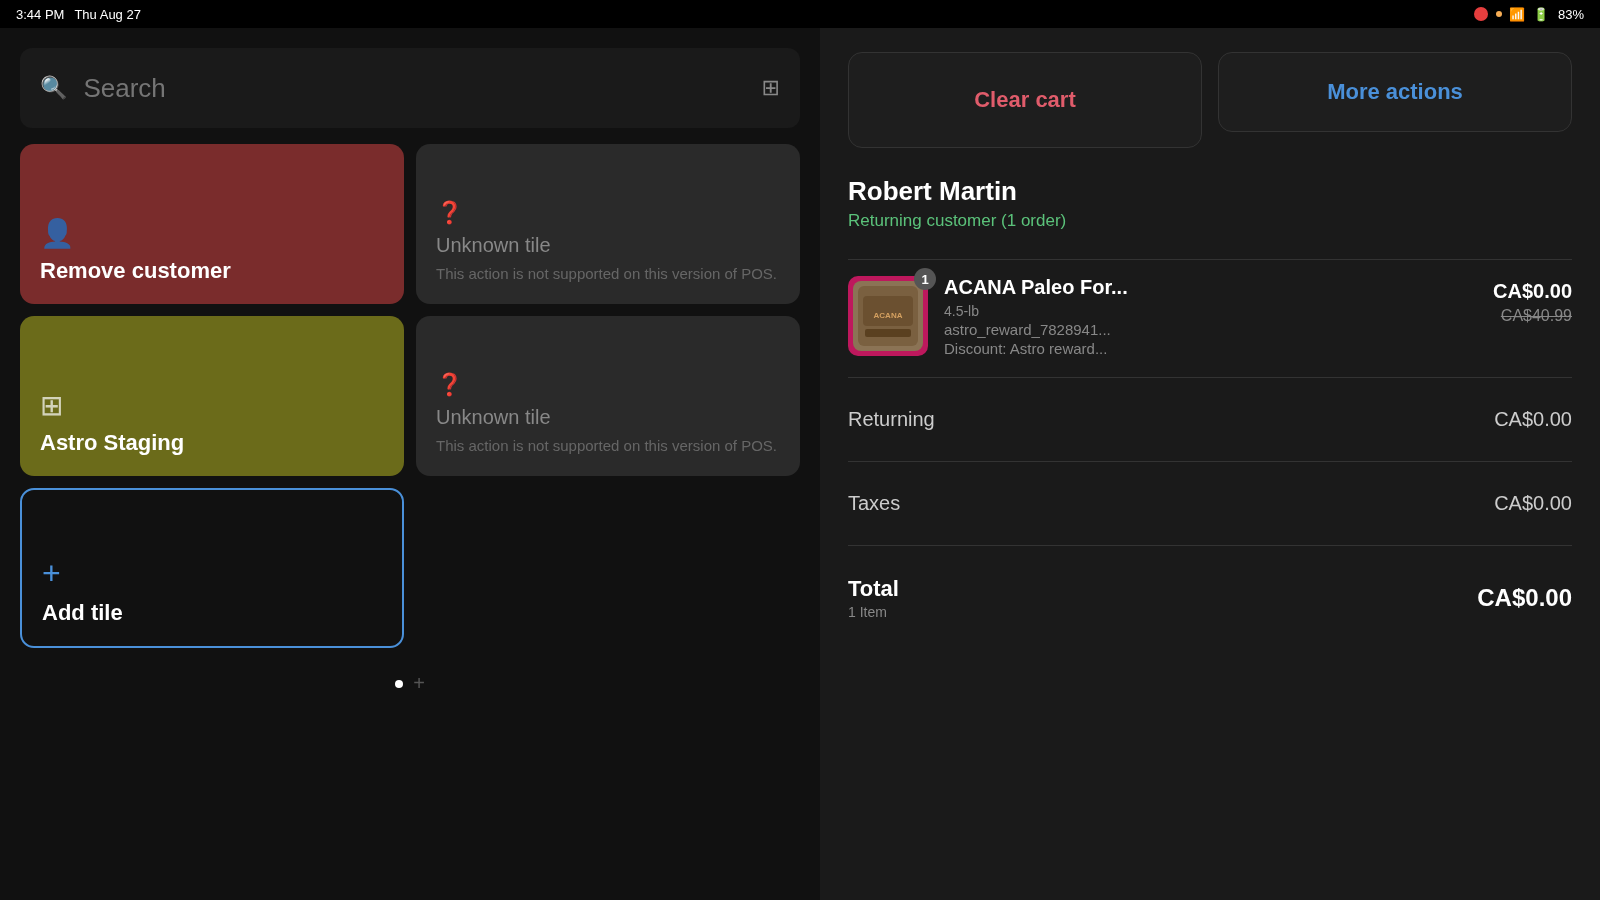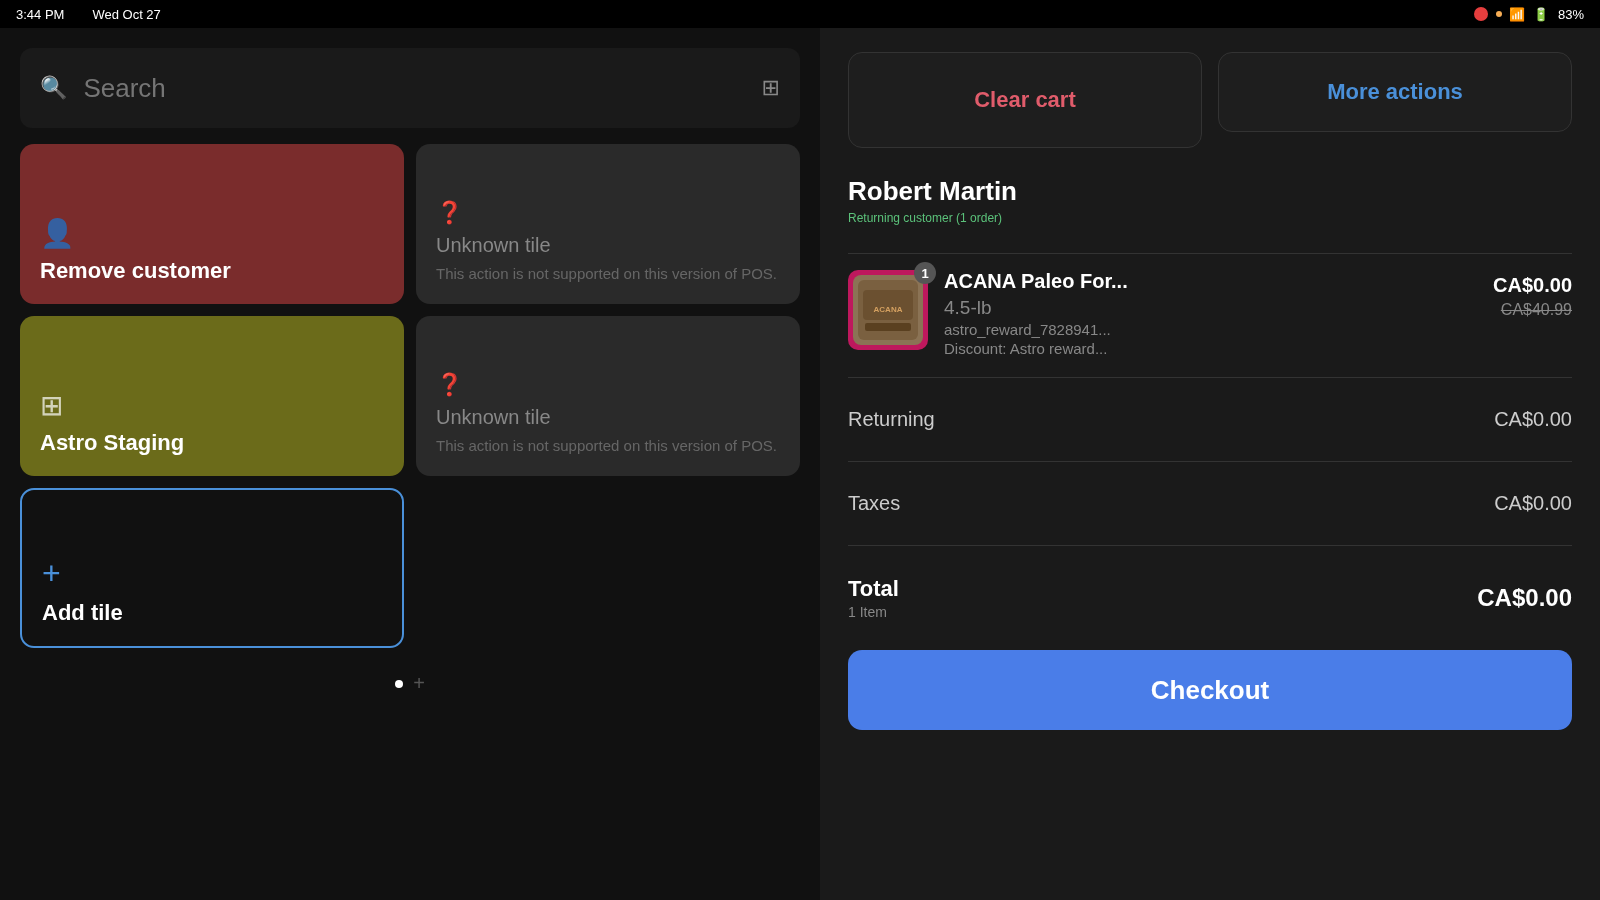--- a/index.html
+++ b/index.html
@@ -22,21 +22,21 @@
       height: 28px;
       background: #000;
       display: flex;
       align-items: center;
       justify-content: space-between;
       padding: 0 16px;
       font-size: 13px;
       color: #fff;
       z-index: 100;
     }
-    .status-bar-left { display: flex; gap: 28px; align-items: center; }
+    .status-bar-left { display: flex; gap: 10px; align-items: center; }
     .status-bar-right { display: flex; gap: 8px; align-items: center; }
     .record-dot { width: 14px; height: 14px; background: #e53e3e; border-radius: 50%; }
     .orange-dot { width: 6px; height: 6px; background: #f6ad55; border-radius: 50%; }
 
     
     .main-layout {
       position: absolute;
       top: 28px;
       left: 0;
       right: 0;
@@ -209,21 +209,21 @@
     .customer-section {
       margin-bottom: 12px;
     }
     .customer-name {
       font-size: 26px;
       font-weight: 600;
       color: #fff;
       margin-bottom: 4px;
     }
     .customer-status {
-      font-size: 12px;
+      font-size: 17px;
       color: #5bc27a;
     }
 
     .divider {
       height: 1px;
       background: #333;
       margin: 16px 0;
     }
 
     
@@ -267,21 +267,21 @@
     .cart-item-details {
       flex: 1;
     }
     .cart-item-name {
       font-size: 20px;
       font-weight: 600;
       color: #fff;
       margin-bottom: 4px;
     }
     .cart-item-variant {
-      font-size: 19px;
+      font-size: 14px;
       color: #888;
       margin-bottom: 2px;
     }
     .cart-item-sku {
       font-size: 15px;
       color: #888;
       margin-bottom: 2px;
     }
     .cart-item-discount {
       font-size: 15px;
@@ -355,21 +355,21 @@
       width: 70px;
       height: 70px;
     }
   </style>
 </head>
 <body>
 
 <div class="status-bar">
   <div class="status-bar-left">
     <span>3:44 PM</span>
-    <span>Wed Oct 27</span>
+    <span>Thu Aug 27</span>
   </div>
   <div class="status-bar-right">
     <div class="record-dot"></div>
     <div class="orange-dot"></div>
     <span>📶</span>
     <span>🔋</span>
     <span>83%</span>
   </div>
 </div>
 
@@ -477,17 +477,16 @@
     <div class="divider"></div>
 
     <div class="summary-row">
       <div>
         <div class="total-label">Total</div>
         <div class="total-items">1 Item</div>
       </div>
       <span class="total-value">CA$0.00</span>
     </div>
 
-    <button class="btn-checkout">Checkout</button>
 
   </div>
 
 </div>
 
 </body></html>

